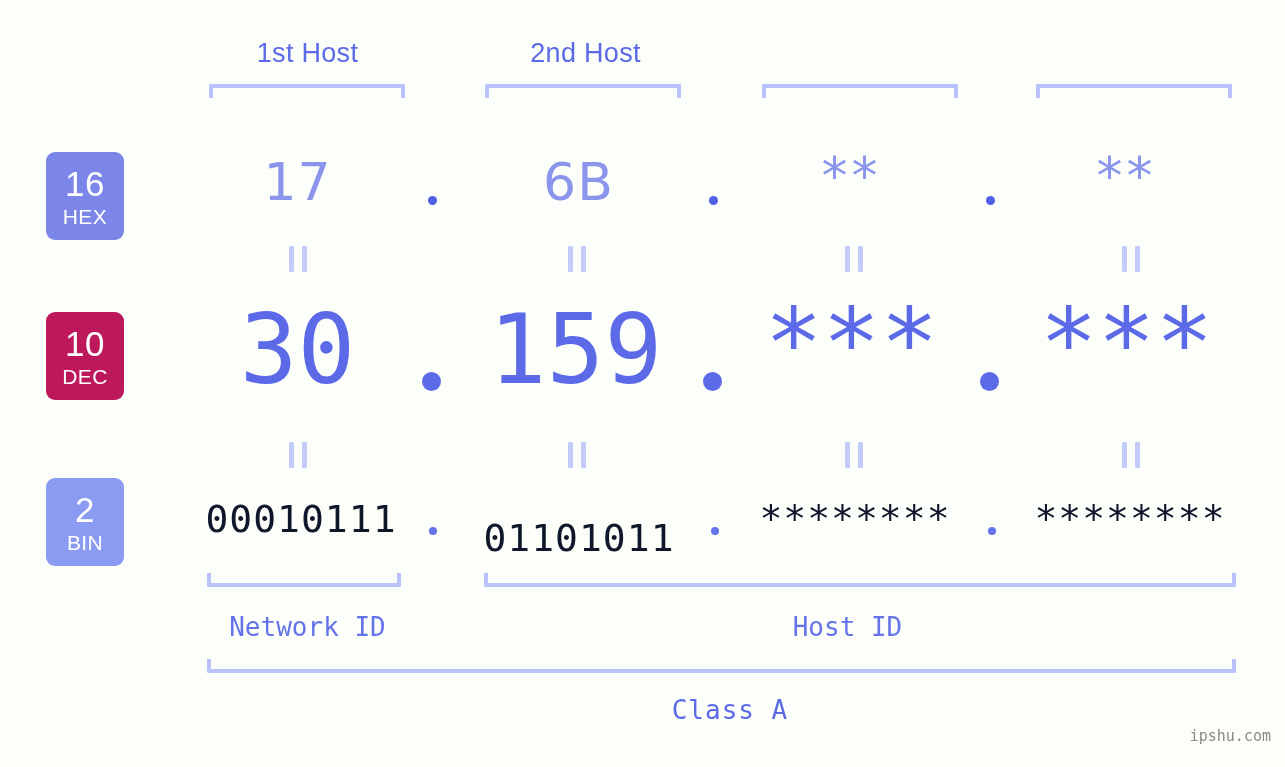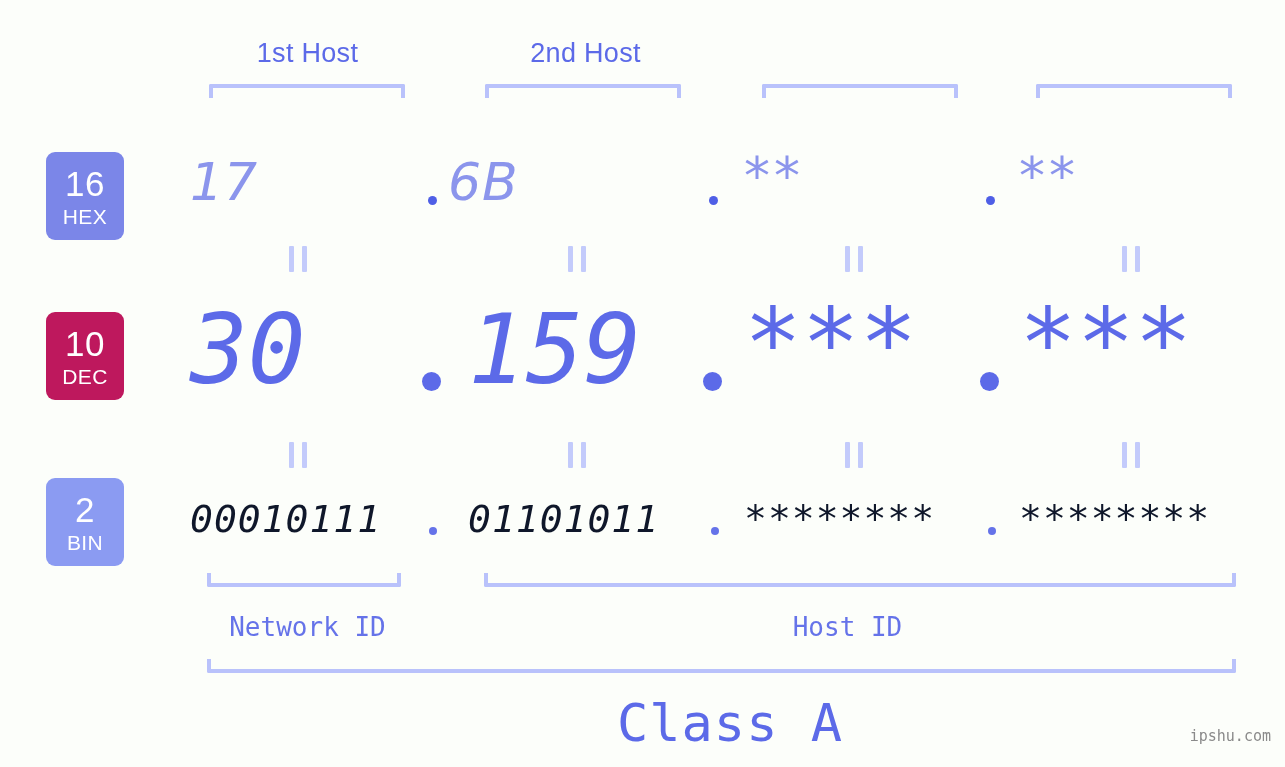--- a/index.html
+++ b/index.html
@@ -73,23 +73,23 @@
   }
   .base-badge .nm {
     font-size: 21px;
     margin-top: 5px;
     letter-spacing: 0.4px;
   }
 
   
   .val-cell {
     position: absolute;
-    white-space: nowrap;
-    line-height: 1;
-    font-style: italic;
+    text-align: center;
+    white-space: nowrap;
+    line-height: 1;
   }
 
   .row-hex .val-cell {
     font-size: 52px;
     color: #8b95ec;
     font-family: "DejaVu Sans", sans-serif;
     letter-spacing: 1px;
   }
   .row-hex .val-cell.stars {
     font-size: 52px;
@@ -143,21 +143,21 @@
     font-size: 26px;
     color: #6573e9;
     font-family: "DejaVu Sans Mono", monospace;
     white-space: nowrap;
     line-height: 1;
   }
 
   .class-label {
     position: absolute;
     text-align: center;
-    font-size: 52px;
+    font-size: 26px;
     color: #5c6ae8;
     font-family: "DejaVu Sans Mono", monospace;
     white-space: nowrap;
     line-height: 1;
     letter-spacing: 1px;
   }
 
   
   .watermark {
     position: absolute;
@@ -195,21 +195,21 @@
     <span class="nm">DEC</span>
   </div>
   <div class="base-badge" style="top:478px;background:#8b9bf2;">
     <span class="num">2</span>
     <span class="nm">BIN</span>
   </div>
 
   <div class="row-hex">
     <div class="val-cell" style="left:190px;top:156px;width:215px;">17</div>
     <div class="dot hex" style="left:428px;top:196px;"></div>
-    <div class="val-cell" style="left:448px;top:156px;width:215px;">6B</div>
+    <div class="val-cell" style="left:471px;top:156px;width:215px;">6B</div>
     <div class="dot hex" style="left:709px;top:196px;"></div>
     <div class="val-cell stars" style="left:744px;top:150px;width:215px;">**</div>
     <div class="dot hex" style="left:986px;top:196px;"></div>
     <div class="val-cell stars" style="left:1019px;top:150px;width:215px;">**</div>
   </div>
 
   <div class="eq" style="left:289px;top:246px;">
       <i></i>
       <i></i>
     </div>
@@ -249,21 +249,21 @@
       <i></i>
     </div>
   <div class="eq" style="left:1122px;top:442px;">
       <i></i>
       <i></i>
     </div>
 
   <div class="row-bin">
     <div class="val-cell" style="left:190px;top:500px;width:222px;">00010111</div>
     <div class="dot bin" style="left:429px;top:527px;"></div>
-    <div class="val-cell" style="left:468px;top:500px;width:222px;">01101011</div>
+    <div class="val-cell" style="left:468px;top:519px;width:222px;">01101011</div>
     <div class="dot bin" style="left:711px;top:527px;"></div>
     <div class="val-cell" style="left:744px;top:500px;width:222px;">********</div>
     <div class="dot bin" style="left:988px;top:527px;"></div>
     <div class="val-cell" style="left:1019px;top:500px;width:222px;">********</div>
   </div>
 
   <div class="bracket-up" style="left:207px;top:573px;width:194px;"></div>
   <div class="bracket-up" style="left:484px;top:573px;width:752px;"></div>
 
   <div class="id-label" style="left:730px;top:614px;width:235px;">Host ID</div>

